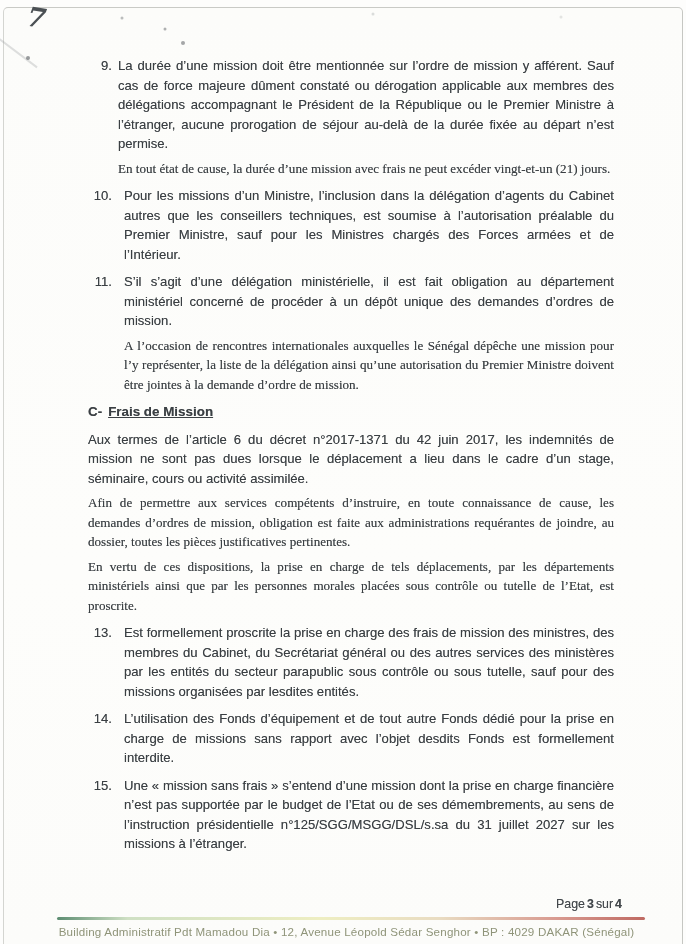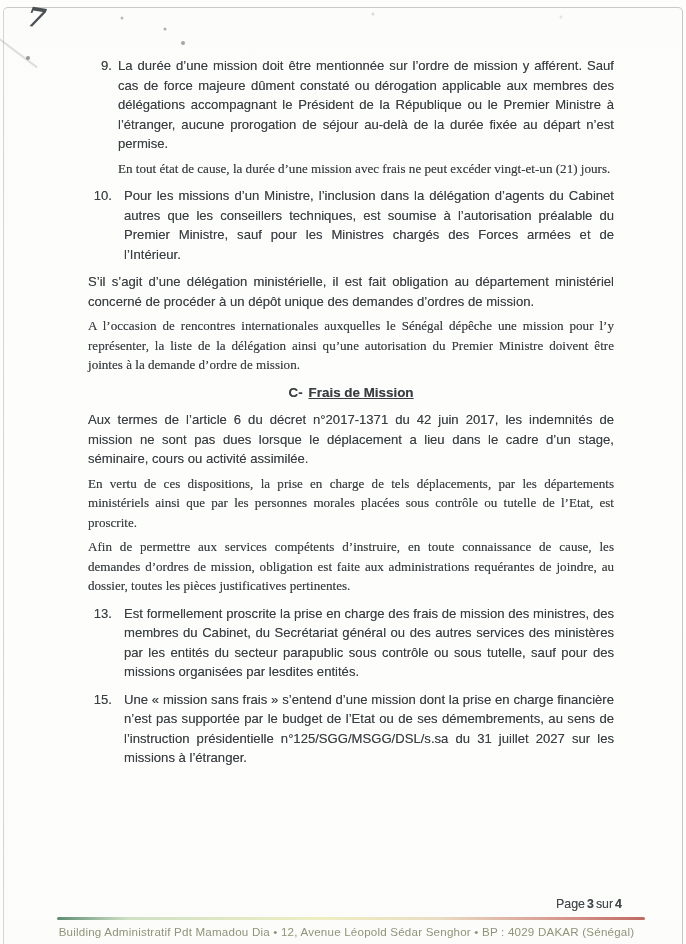--- a/index.html
+++ b/index.html
@@ -43,21 +43,21 @@
     text-align:justify;
     text-shadow:0 0 0.5px rgba(55,60,64,0.55);
   }
   .item{display:flex;}
   .item + .item, .heading + .item, .item + .heading{margin-top:8px;gap:6px;}
   .item .num{flex:0 0 24px;text-align:right;margin-right:6px;}
   .item .body{flex:1;}
   .item .body p{margin:0;}
   .item .body p + p{margin-top:5px;font-family:Liberation Serif, serif;}
   .heading{
-    text-align:center;font-weight:bold;font-size:13.4px;margin-top:9px;
+    text-align:left;font-weight:bold;font-size:13.4px;margin-top:9px;
   }
   .heading .heading-title{text-decoration:underline;margin-left:6px;}
   
   .page-indicator{
     position:absolute;right:64px;top:897px;font-size:12.4px;color:#42474b;
     text-shadow:0 0 0.5px rgba(55,60,64,0.5);
   }
   .page-indicator b{font-weight:bold;}
   .page-indicator span{margin:6px 2px;}
   .flag-line{
@@ -89,45 +89,52 @@
   </div>
 
   <div class="item">
     <span class="num">10.</span>
     <div class="body">
       <p>Pour les missions d’un Ministre, l’inclusion dans la délégation d’agents du Cabinet autres que les conseillers techniques, est soumise à l’autorisation préalable du Premier Ministre, sauf pour les Ministres chargés des Forces armées et de l’Intérieur.</p>
     </div>
   </div>
 
   <div class="item">
+    <span class="num">11.</span>
     <div class="body">
       <p>S’il s’agit d’une délégation ministérielle, il est fait obligation au département ministériel concerné de procéder à un dépôt unique des demandes d’ordres de mission.</p>
       <p>A l’occasion de rencontres internationales auxquelles le Sénégal dépêche une mission pour l’y représenter, la liste de la délégation ainsi qu’une autorisation du Premier Ministre doivent être jointes à la demande d’ordre de mission.</p>
     </div>
   </div>
 
   <div class="heading">
     <span class="heading-prefix">C-</span><span class="heading-title">Frais de Mission</span>
   </div>
 
   <div class="item">
     <div class="body">
       <p>Aux termes de l’article 6 du décret n°2017-1371 du 42 juin 2017, les indemnités de mission ne sont pas dues lorsque le déplacement a lieu dans le cadre d’un stage, séminaire, cours ou activité assimilée.</p>
+      <p>Afin de permettre aux services compétents d’instruire, en toute connaissance de cause, les demandes d’ordres de mission, obligation est faite aux administrations requérantes de joindre, au dossier, toutes les pièces justificatives pertinentes.</p>
       <p>En vertu de ces dispositions, la prise en charge de tels déplacements, par les départements ministériels ainsi que par les personnes morales placées sous contrôle ou tutelle de l’Etat, est proscrite.</p>
-      <p>Afin de permettre aux services compétents d’instruire, en toute connaissance de cause, les demandes d’ordres de mission, obligation est faite aux administrations requérantes de joindre, au dossier, toutes les pièces justificatives pertinentes.</p>
     </div>
   </div>
 
   <div class="item">
     <span class="num">13.</span>
     <div class="body">
       <p>Est formellement proscrite la prise en charge des frais de mission des ministres, des membres du Cabinet, du Secrétariat général ou des autres services des ministères par les entités du secteur parapublic sous contrôle ou sous tutelle, sauf pour des missions organisées par lesdites entités.</p>
     </div>
   </div>
 
+  <div class="item">
+    <span class="num">14.</span>
+    <div class="body">
+      <p>L’utilisation des Fonds d’équipement et de tout autre Fonds dédié pour la prise en charge de missions sans rapport avec l’objet desdits Fonds est formellement interdite.</p>
+    </div>
+  </div>
 
   <div class="item">
     <span class="num">15.</span>
     <div class="body">
       <p>Une « mission sans frais » s’entend d’une mission dont la prise en charge financière n’est pas supportée par le budget de l’Etat ou de ses démembrements, au sens de l’instruction présidentielle n°125/SGG/MSGG/DSL/s.sa du 31 juillet 2027 sur les missions à l’étranger.</p>
     </div>
   </div>
 
 </div>
 

